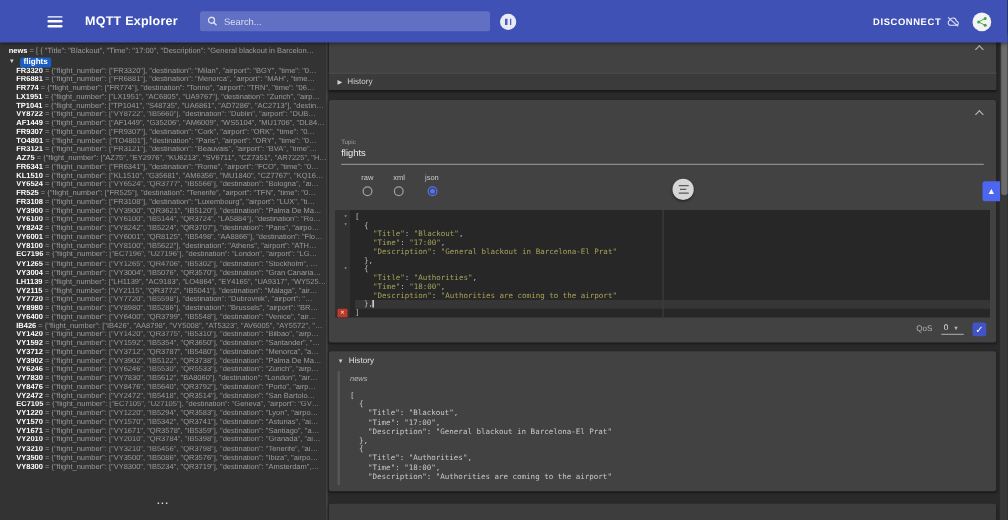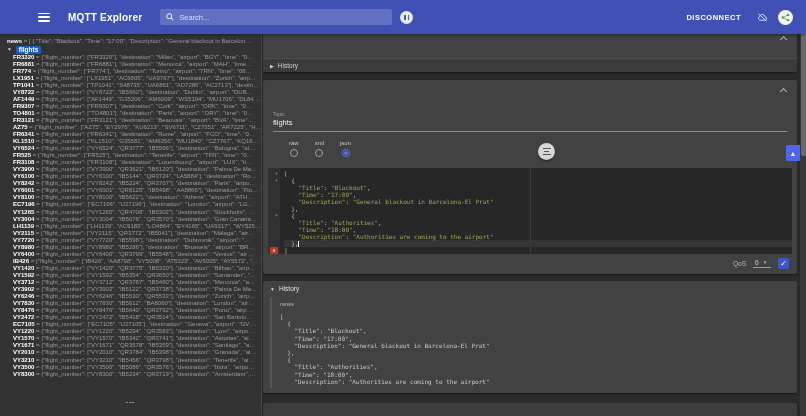--- a/index.html
+++ b/index.html
@@ -14,21 +14,21 @@
   .hamburger div { height:1.6px; background:#fff; border-radius:1px; }
   .app-title { font-size:10px; font-weight:bold; margin-left:18px; letter-spacing:.2px; }
   .searchbox { margin-left:18px; width:232px; height:16px; background:rgba(255,255,255,.18);
                border-radius:2px; display:flex; align-items:center; padding:0 6px; }
   .searchbox svg { flex:0 0 auto; }
   .search-ph { font-size:7.5px; color:rgba(255,255,255,.75); margin-left:5px; }
   .pausebtn { width:13px; height:13px; border-radius:50%; background:#e8eaf6; margin-left:8px;
               display:flex; align-items:center; justify-content:center; gap:1.5px; }
   .pausebtn div { width:1.7px; height:5px; background:#4a5ac0; }
   .bar-spacer { flex:1; }
-  .disconnect { font-size:7.5px; font-weight:bold; letter-spacing:.5px; display:flex; align-items:center; gap:16px; }
+  .disconnect { font-size:7.5px; font-weight:bold; letter-spacing:.5px; display:flex; align-items:center; gap:4px; }
   .avatar { width:15px; height:15px; border-radius:50%; background:#f3f3f3; margin:0 13px 0 10px;
             display:flex; align-items:center; justify-content:center; }
 
   
   .sidebar { position:absolute; top:26px; left:0; width:262px; bottom:0; background:#333;
              border-right:1px solid #484848; overflow:hidden; color:#e6e6e6; padding-top:2px; }
   .host-row { height:8.5px; line-height:8.5px; font-size:6.5px; font-weight:bold; padding-left:2px;
               white-space:nowrap; }
   .news-row { height:8px; line-height:8px; font-size:6px; padding-left:7px; white-space:nowrap; overflow:hidden; }
   .flights-row { height:9px; line-height:9px; font-size:6.5px; padding-left:7px; white-space:nowrap; }

